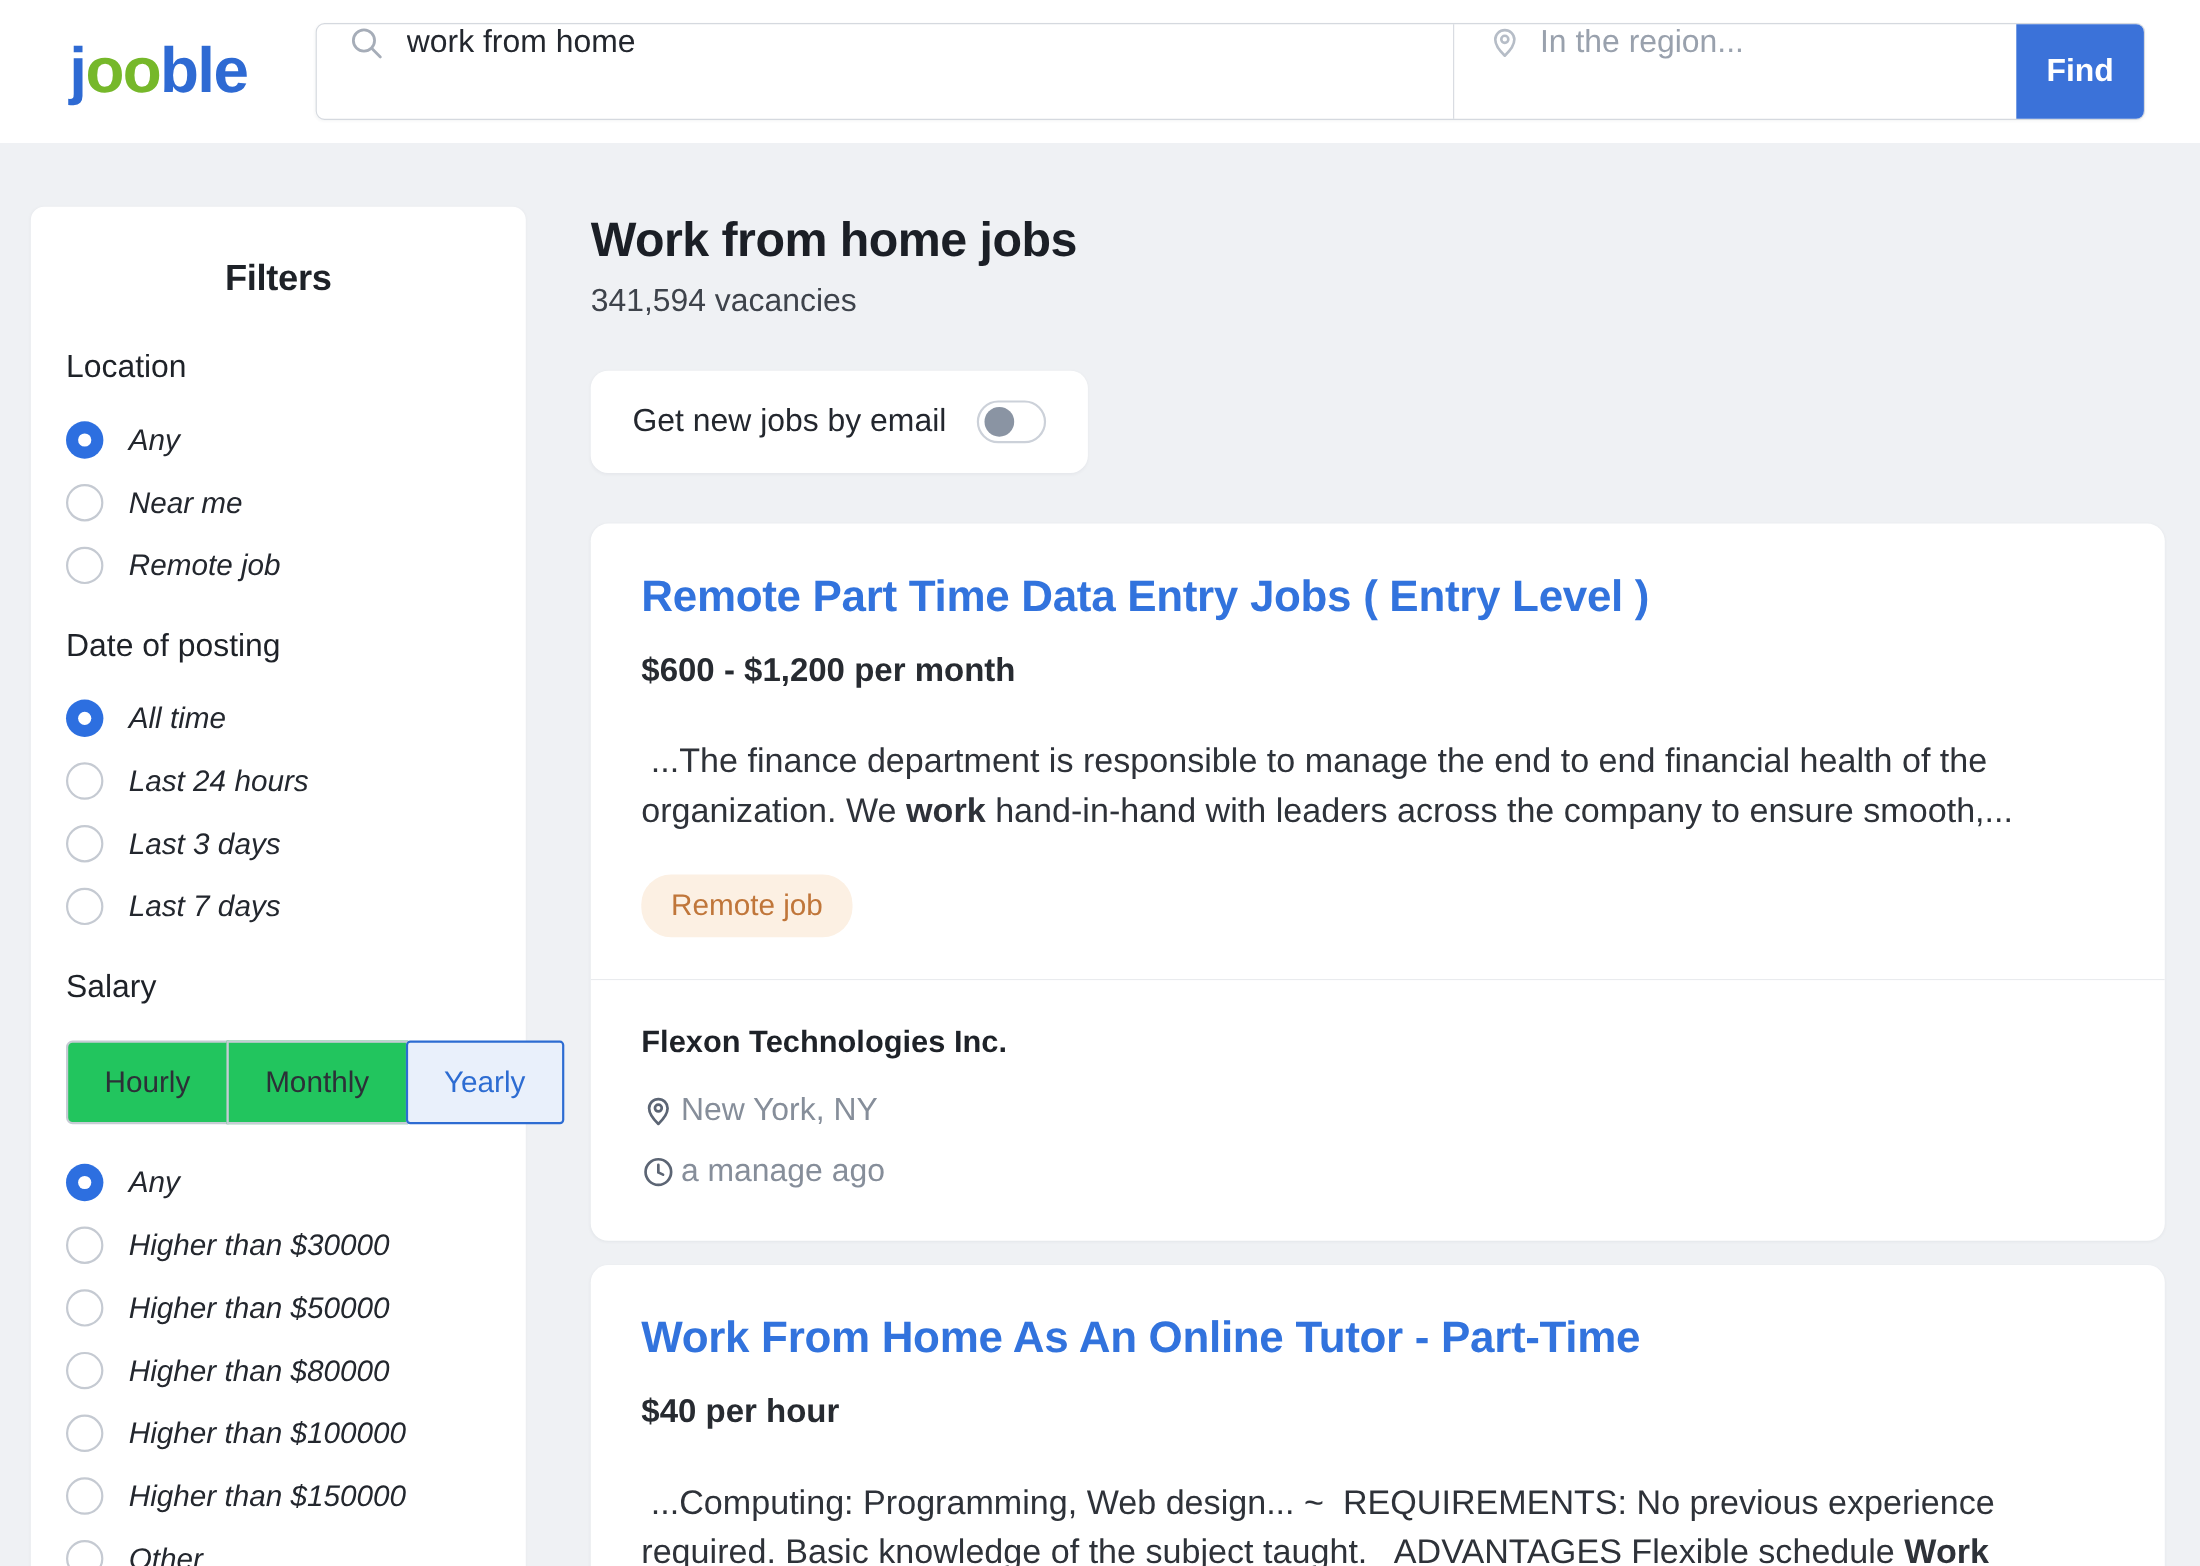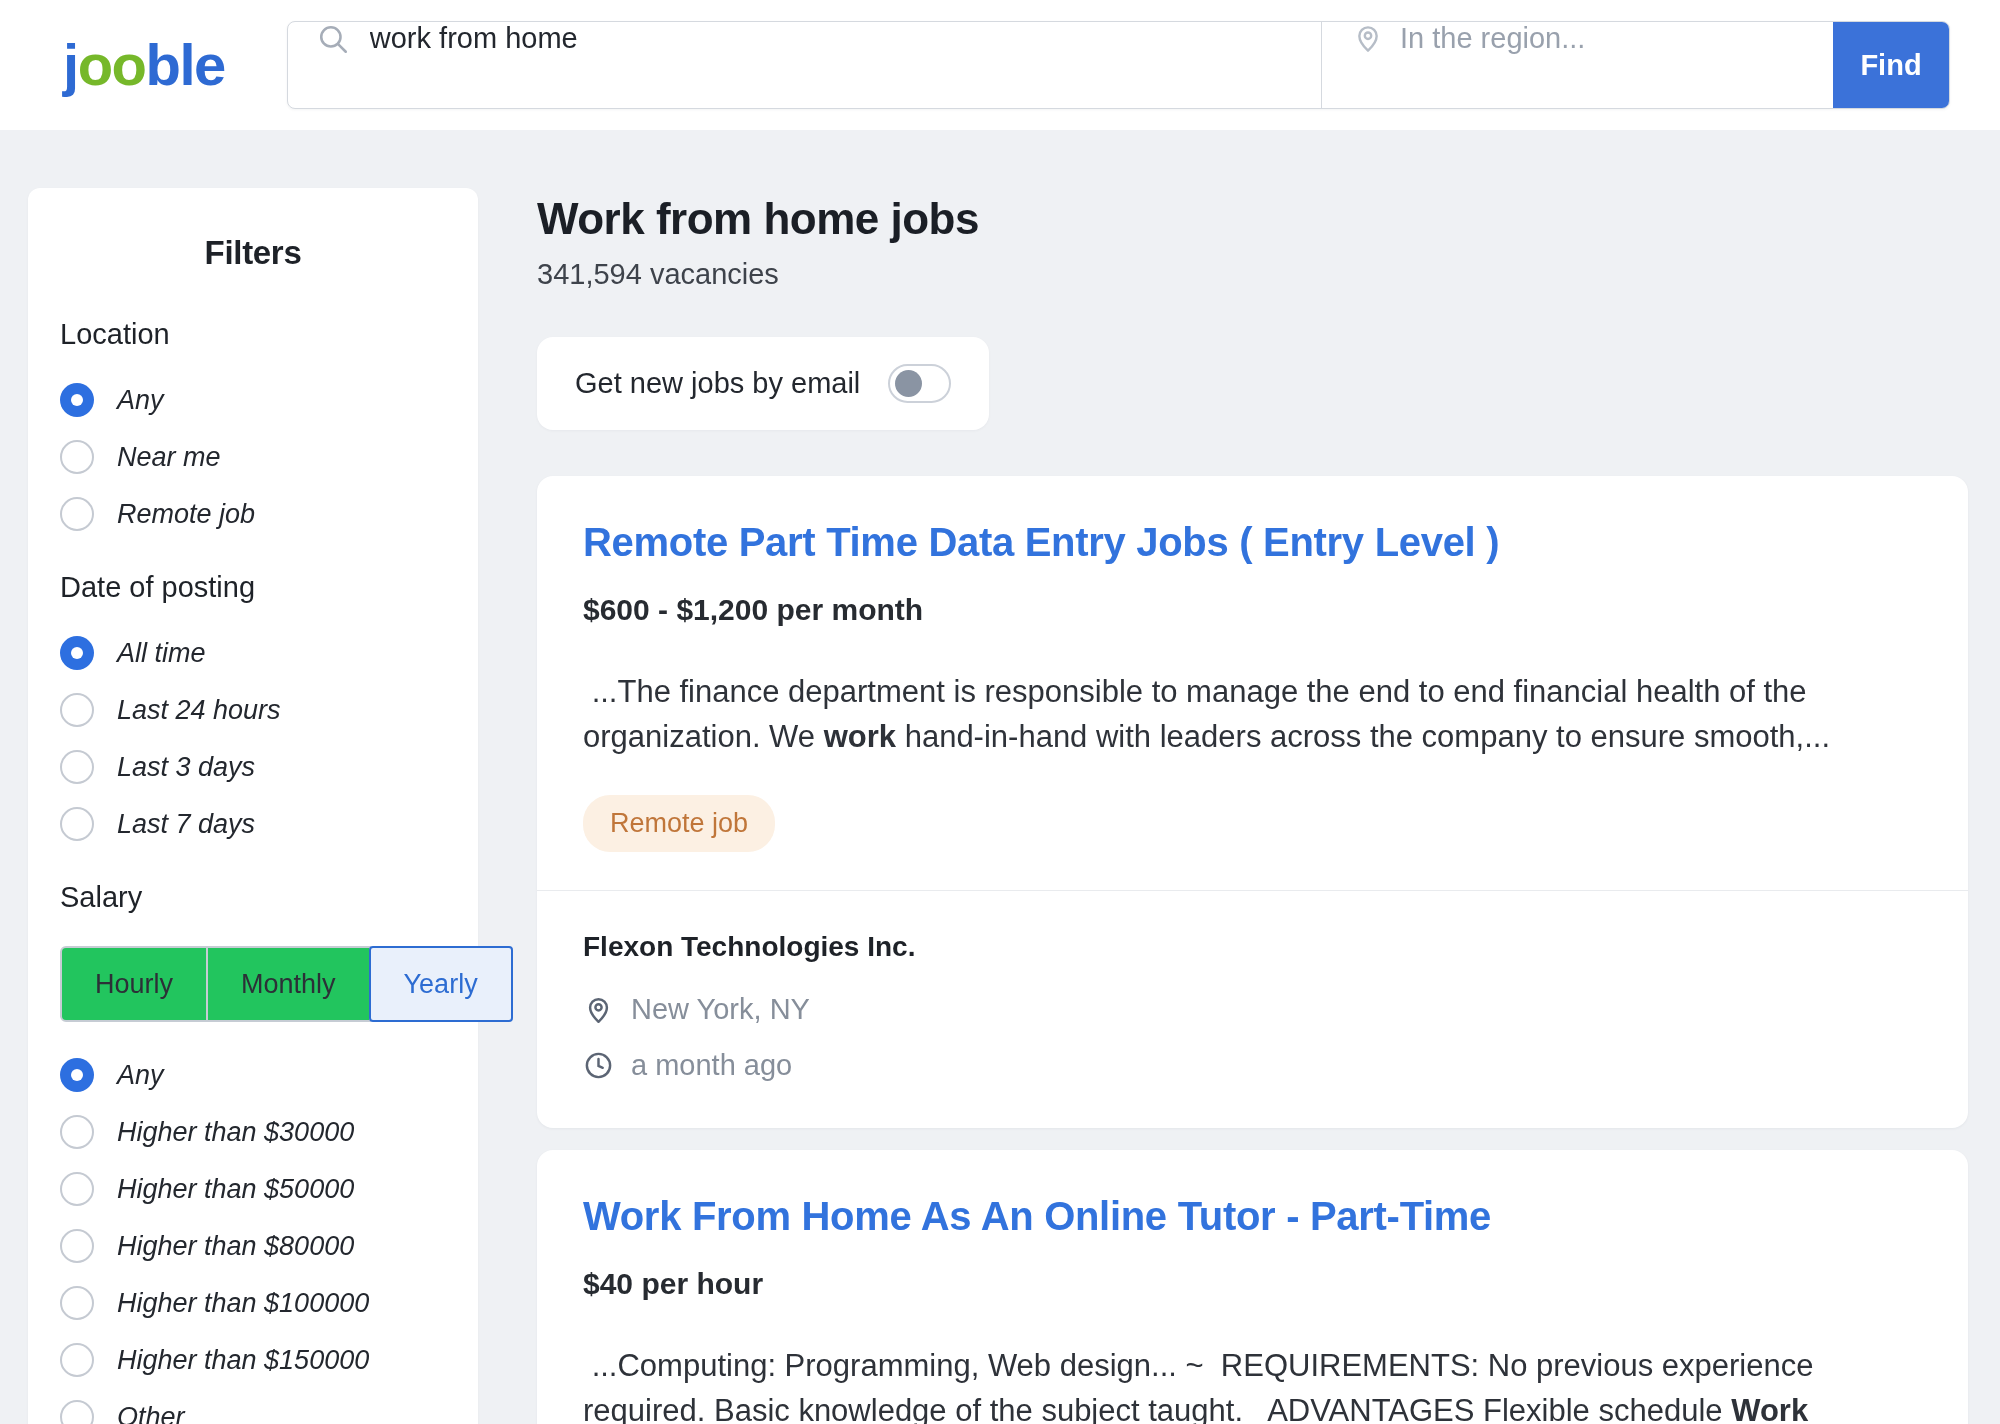--- a/index.html
+++ b/index.html
@@ -199,21 +199,21 @@
     background: #fcf0e3;
     color: #c0763a;
     font-size: 27px;
     padding: 13px 27px;
     border-radius: 27px;
   }
   .card-divider { border: none; border-top: 1px solid #e9ebee; height: 0; }
   .company-block { padding: 40px 46px 46px; }
   .company-name { font-size: 28px; font-weight: 700; color: #1e2228; margin-bottom: 30px; }
   .meta-row {
-    display: flex; align-items: center; gap: 17px;
+    display: flex; align-items: center; gap: 5px;
     font-size: 29px; color: #868e9a;
     margin-bottom: 23px;
   }
   .meta-row:last-child { margin-bottom: 0; }
   .meta-icon { color: #5c6574; display: inline-flex; }
 
   .icon-svg { display: block; }
 </style>
 </head>
 <body>
@@ -355,21 +355,21 @@
           </span>
           <span>New York, NY</span>
         </div>
         <div class="meta-row">
           <span class="meta-icon">
             <svg class="icon-svg" width="31" height="31" viewBox="0 0 24 24" fill="none" stroke="currentColor" stroke-width="1.9" stroke-linecap="round">
               <circle cx="12" cy="12" r="9"></circle>
               <polyline points="12,7 12,12.3 15.3,13.8"></polyline>
             </svg>
           </span>
-          <span>a month ago</span>
+          <span>a manage ago</span>
         </div>
       </div>
     </article>
 
     
     <article class="job-card">
       <div class="job-body">
         <div class="job-title">Work From Home As An Online Tutor - Part-Time</div>
         <div class="job-salary">$40 per hour</div>
         <div class="job-desc" style="margin-bottom:12px;"><span> ...Computing: Programming, Web design... ~  REQUIREMENTS: No previous experience required. Basic knowledge of the subject taught.   ADVANTAGES Flexible schedule </span><b>Work</b><span> anywhere in the ...</span></div>

